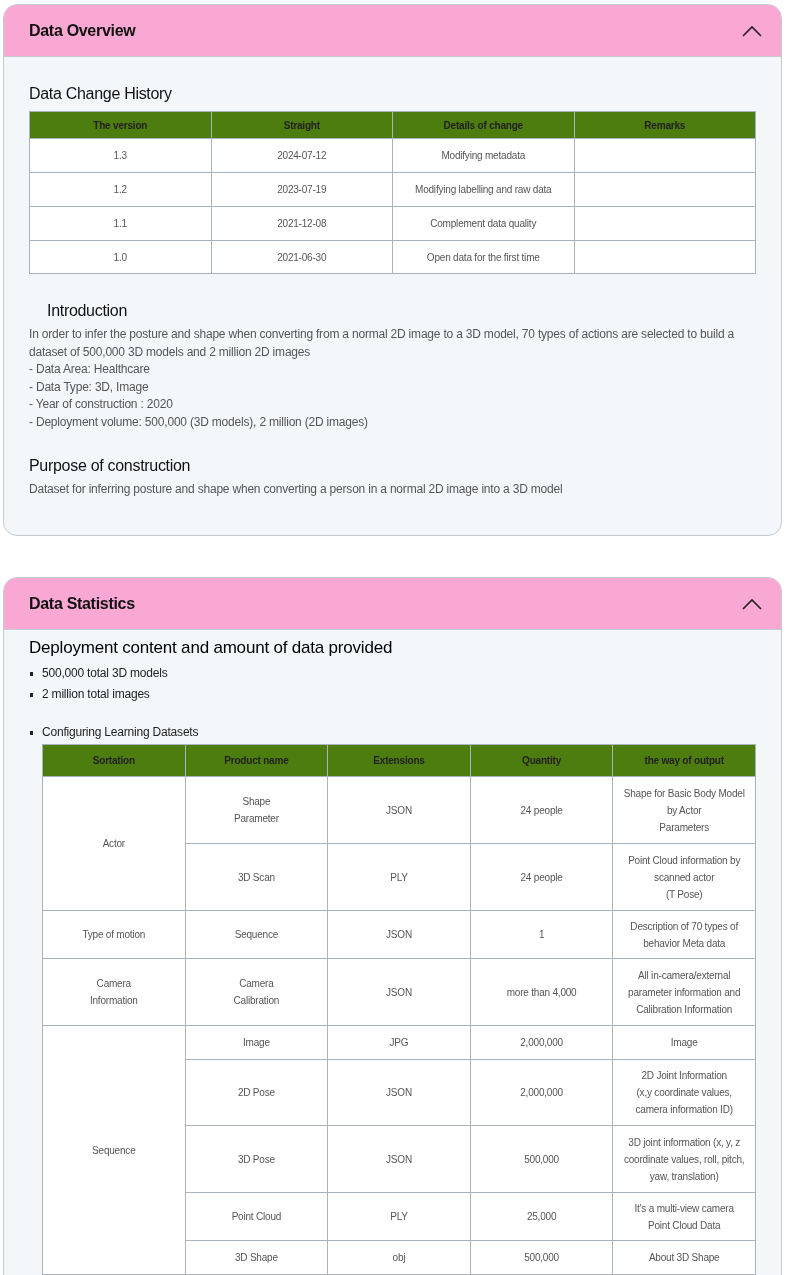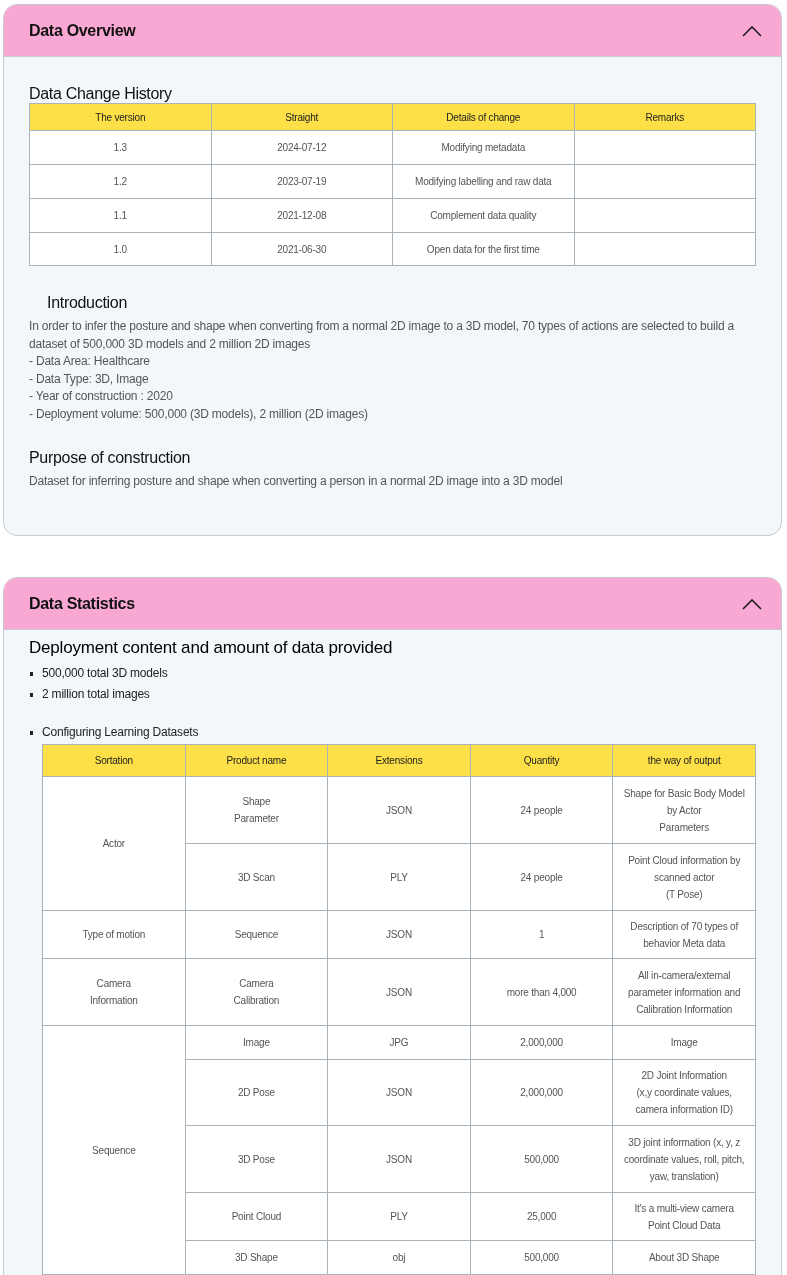--- a/index.html
+++ b/index.html
@@ -17,25 +17,25 @@
   #panel-stats { top: 577px; height: 721px; }
   .panel-header {
     height: 52px; background: #f9a8d4; border-bottom: 1px solid #c5cbd1;
     display: flex; align-items: center; justify-content: space-between;
     padding: 0 18px 0 25px; cursor: pointer;
   }
   .panel-title { font-size: 16px; font-weight: bold; color: #111; letter-spacing: -0.3px; }
   .chevron { width: 22px; height: 14px; display: block; }
   .panel-body { padding: 0 25px; }
   h3.sec { font-size: 16px; font-weight: normal; color: #111; letter-spacing: -0.3px; }
-  #hist-title { margin-top: 28px; }
+  #hist-title { margin-top: 28px; margin-bottom: 8px; }
   table { border-collapse: collapse; width: 100%; background: #ffffff; table-layout: fixed; }
   th, td { border: 1px solid #aab3ba; text-align: center; vertical-align: middle;
     font-size: 10px; color: #555; line-height: 17px; letter-spacing: -0.2px; }
-  th { background: #fde047; color: #222; font-weight: normal; height: 27px; }
+  th { background: #4d7c0f; color: #222; font-weight: bold; height: 27px; }
   #hist-table td { height: 34px; }
   #hist-table tbody tr:last-child td { height: 33px; }
   #intro-title { margin-top: 28px; margin-bottom: 6px; margin-left: 18px; }
   .body-text { font-size: 12px; color: #555; line-height: 17.5px; letter-spacing: -0.2px; }
   #purpose-title { margin-top: 26px; margin-bottom: 6px; }
   .stats-lead { font-size: 17px; color: #000000; margin-top: 8px; letter-spacing: -0.2px; }
   ul.bullets { list-style: none; margin-top: 5px; }
   ul.bullets li { font-size: 12px; color: #222; line-height: 21px; position: relative; padding-left: 13px; letter-spacing: -0.2px; }
   ul.bullets li::before { content: ""; position: absolute; left: 1px; top: 9px; width: 3px; height: 4px; background: #222; }
   #learning-bullet { margin-top: 17px; }

